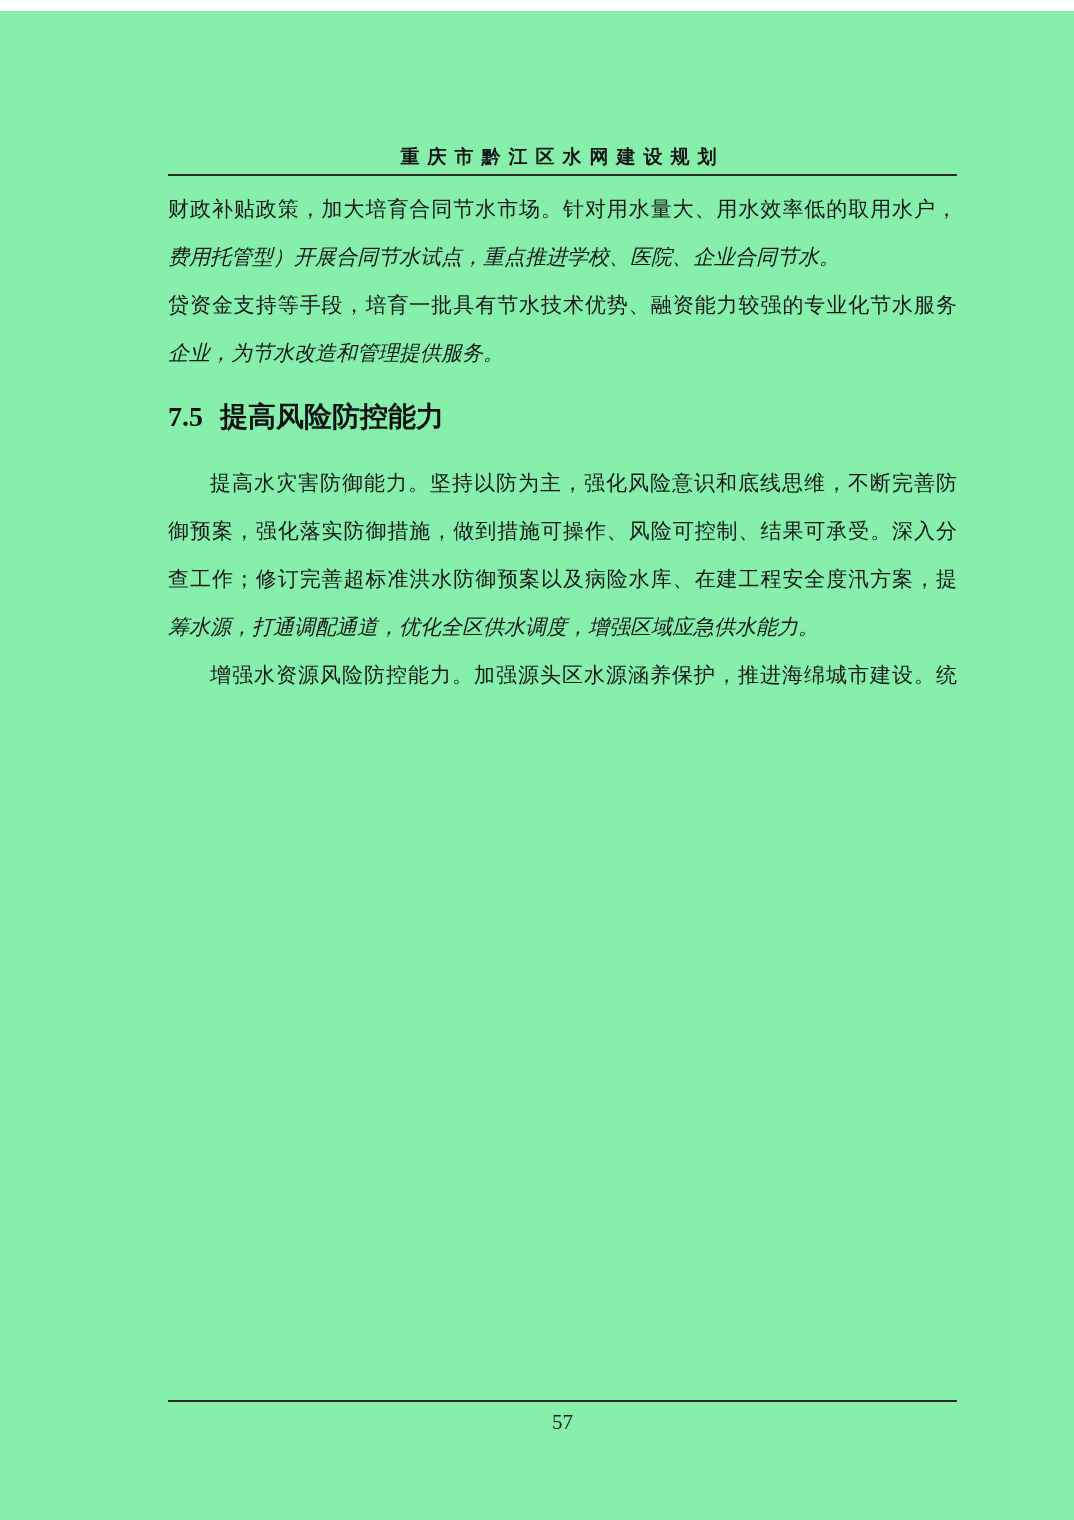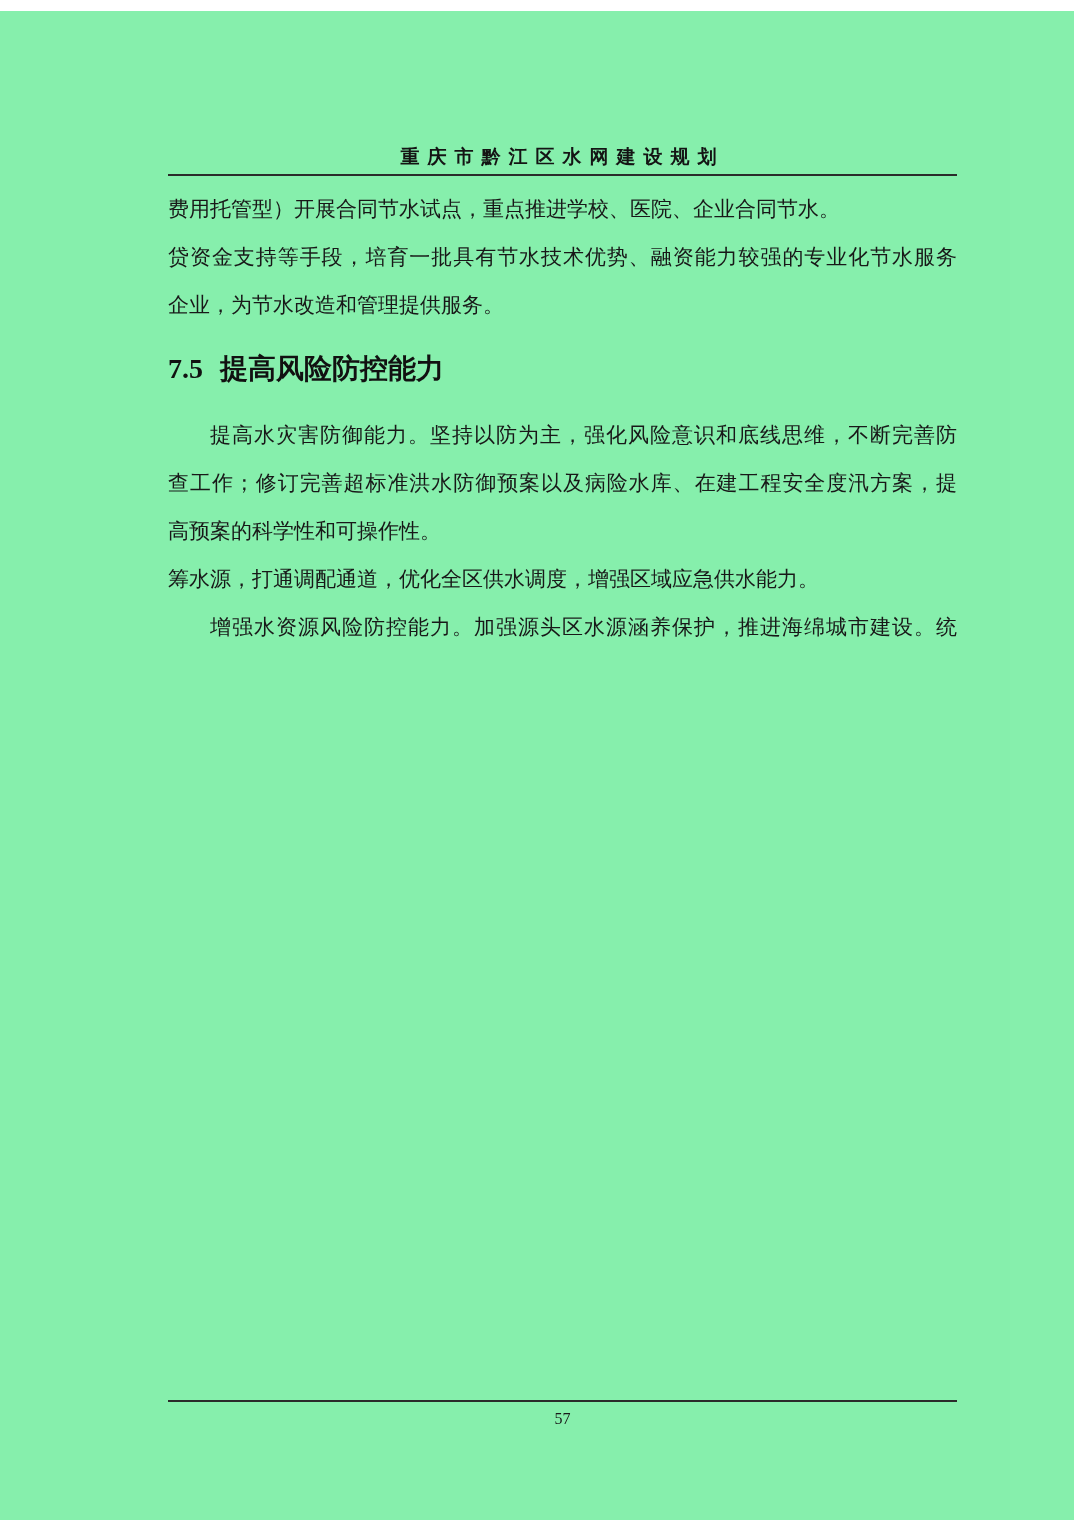--- a/index.html
+++ b/index.html
@@ -49,20 +49,21 @@
     line-height: 48px;
     text-align: justify;
     text-align-last: justify;
     text-justify: inter-character;
     overflow: hidden;
   }
   .line.indent { text-indent: 42px; }
   .line.last {
     text-align: center;
     text-align-last: left;
+    font-style: italic;
   }
   .section-heading {
     margin: 16px 0 18px 0;
     line-height: 48px;
     font-size: 28px;
     font-weight: bold;
     color: #111111;
     white-space: nowrap;
   }
   .section-heading .num {
@@ -79,52 +80,53 @@
     width: 789px;
     height: 0;
     border-top: 2px solid #2b2b2b;
   }
   .page-number {
     position: absolute;
     top: 1399px;
     left: 168px;
     width: 789px;
     text-align: center;
-    font-size: 16px;
+    font-size: 21px;
     color: #1a1a1a;
   }
 </style>
 </head>
 <body>
 
 <div class="page">
 
   <div class="header-title">重庆市黔江区水网建设规划</div>
   <div class="header-rule"></div>
 
   <div class="body-text">
 
     <div class="para">
+      <div class="line">财政补贴政策，加大培育合同节水市场。针对用水量大、用水效率低的取用水户，</div>
       <div class="line last">费用托管型）开展合同节水试点，重点推进学校、医院、企业合同节水。</div>
     </div>
 
     <div class="para">
       <div class="line">贷资金支持等手段，培育一批具有节水技术优势、融资能力较强的专业化节水服务</div>
       <div class="line last">企业，为节水改造和管理提供服务。</div>
     </div>
 
     <h2 class="section-heading">
       <span class="num">7.5</span>
       <span class="ttl">提高风险防控能力</span>
     </h2>
 
     <div class="para">
       <div class="line indent">提高水灾害防御能力。坚持以防为主，强化风险意识和底线思维，不断完善防</div>
+      <div class="line">御预案，强化落实防御措施，做到措施可操作、风险可控制、结果可承受。深入分</div>
       <div class="line">查工作；修订完善超标准洪水防御预案以及病险水库、在建工程安全度汛方案，提</div>
-      <div class="line last">高预案的科学性和可操作性。</div>
     </div>
 
     <div class="para">
       <div class="line last">筹水源，打通调配通道，优化全区供水调度，增强区域应急供水能力。</div>
       <div class="line indent">增强水资源风险防控能力。加强源头区水源涵养保护，推进海绵城市建设。统</div>
     </div>
 
 
   </div>
 

